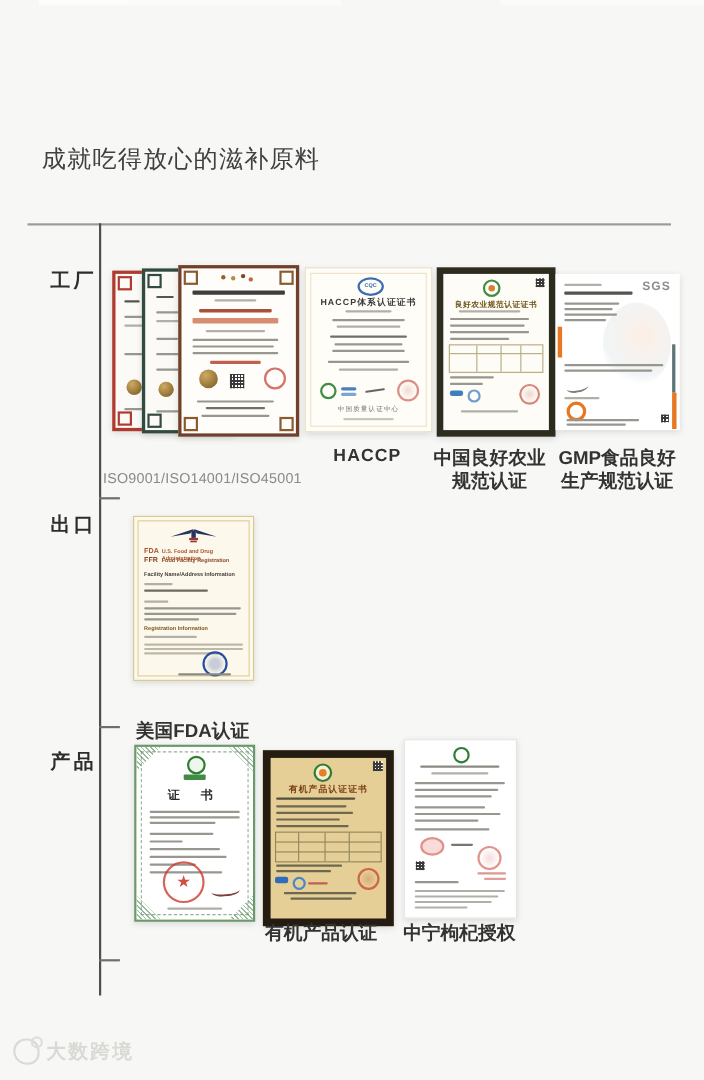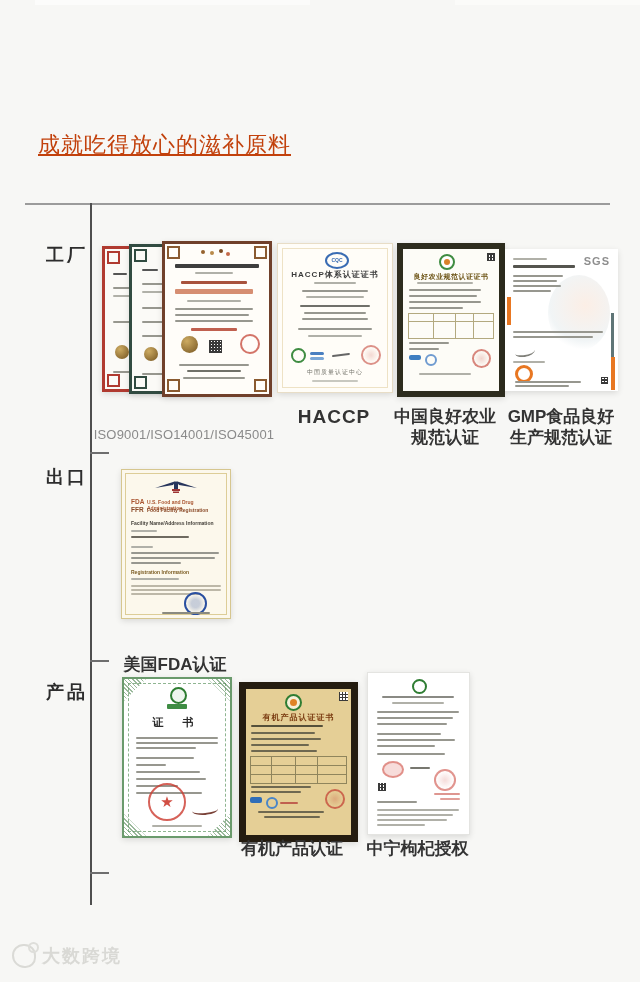--- a/index.html
+++ b/index.html
@@ -10,21 +10,21 @@
   .ln{position:absolute;height:2px;background:#97978f;border-radius:1px;}
   .ring{position:absolute;border-radius:50%;}
   .coin{position:absolute;border-radius:50%;background:radial-gradient(circle at 35% 30%,#cdab62,#8e6d33 72%);}
   .qr{position:absolute;background-color:#fff;
       background-image:repeating-linear-gradient(0deg,#3a3a3a 0 1.5px,transparent 1.5px 3px),
                        repeating-linear-gradient(90deg,#3a3a3a 0 1.5px,transparent 1.5px 3px);}
   .guilloche{position:absolute;width:22px;height:22px;opacity:.75;
       background:repeating-linear-gradient(45deg,rgba(86,138,88,.8) 0 1px,transparent 1px 3px);}
   .page-title{font-family:"Liberation Serif","DejaVu Serif",serif;font-weight:600;font-size:44px;
       letter-spacing:1px;color:#1d1d1d;}
-  .page-sub{font-size:22px;letter-spacing:1px;color:#c2410c;font-weight:500;text-decoration:underline;}
+  .page-sub{font-size:22px;letter-spacing:1px;color:#404040;font-weight:500;}
   .sec-label{font-size:18px;font-weight:700;letter-spacing:3px;color:#2d2d2d;}
   .cert-label{position:absolute;text-align:center;font-weight:700;color:#333;}
   .cert-label .l1,.cert-label .l2{display:block;font-size:17px;line-height:1.25;}
   .lat{font-size:20px;letter-spacing:1px;}
   .sub-label{position:absolute;text-align:center;font-size:13px;color:#8a8a8a;letter-spacing:.2px;}
   .tinytxt{position:absolute;left:0;right:0;text-align:center;font-weight:700;color:#3b3b3b;}
   .knot{position:absolute;width:9px;height:9px;border:2px solid #8a5a30;}
   .watermark{position:absolute;display:flex;align-items:flex-end;gap:6px;color:#d9d9d5;font-weight:700;}
   .wm-icon{width:20px;height:20px;border:2px solid #dadad6;border-radius:50% 50% 45% 55%;position:relative;}
   .wm-icon::after{content:"";position:absolute;right:-5px;top:-4px;width:7px;height:7px;border:2px solid #dedeDA;border-radius:50%;}
@@ -120,21 +120,21 @@
       <div class="ln" style="left:20px;top:84px;width:74px;"></div>
       <div class="ln" style="left:30px;top:91px;width:54px;background:#b0b0a8;"></div>
     </div>
     <div class="ring" style="left:13px;top:104px;width:11px;height:11px;border:2px solid #3f8c42;"></div>
     <div class="abs" style="left:32px;top:108px;width:14px;height:3px;background:#4a7fc0;border-radius:2px;box-shadow:0 5px 0 #7aa6d6;"></div>
     <div class="ln" style="left:54px;top:110px;width:18px;background:#666;transform:rotate(-8deg);"></div>
     <div class="ring" style="right:11px;top:101px;width:16px;height:16px;border:2px solid rgba(192,57,43,.55);background:radial-gradient(circle,rgba(192,57,43,.18),transparent 70%);"></div>
     <div class="tinytxt" style="top:124px;font-size:6px;color:#77776f;font-weight:400;letter-spacing:1px;">中国质量认证中心</div>
     <div class="ln" style="left:34px;top:136px;width:46px;background:#c8c8c0;"></div>
   </div>
-  <div class="cert-label lat" style="left:277px;width:114px;top:406px;font-size:19px;"><span>HACCP</span></div>
+  <div class="cert-label lat" style="left:277px;width:114px;top:406px;font-size:16px;"><span>HACCP</span></div>
 
   <div class="cert" style="left:397px;top:243px;width:96px;height:142px;border:6px solid #2d2c1e;background:#fdfcf7;">
     <div class="ring" style="left:36px;top:5px;width:12px;height:12px;border:2px solid #3f8c42;background:#fff;"></div>
     <div class="ring" style="left:41px;top:10px;width:6px;height:6px;background:#d9822b;"></div>
     <div class="qr" style="right:4px;top:4px;width:8px;height:8px;"></div>
     <div class="tinytxt" style="top:23px;font-size:7px;color:#6d5416;letter-spacing:.5px;">良好农业规范认证证书</div>
     <div>
       <div class="ln" style="left:14px;top:33px;width:56px;background:#b0b0a8;"></div>
       <div class="ln" style="left:6px;top:40px;width:72px;"></div>
       <div class="ln" style="left:6px;top:46px;width:68px;"></div>

